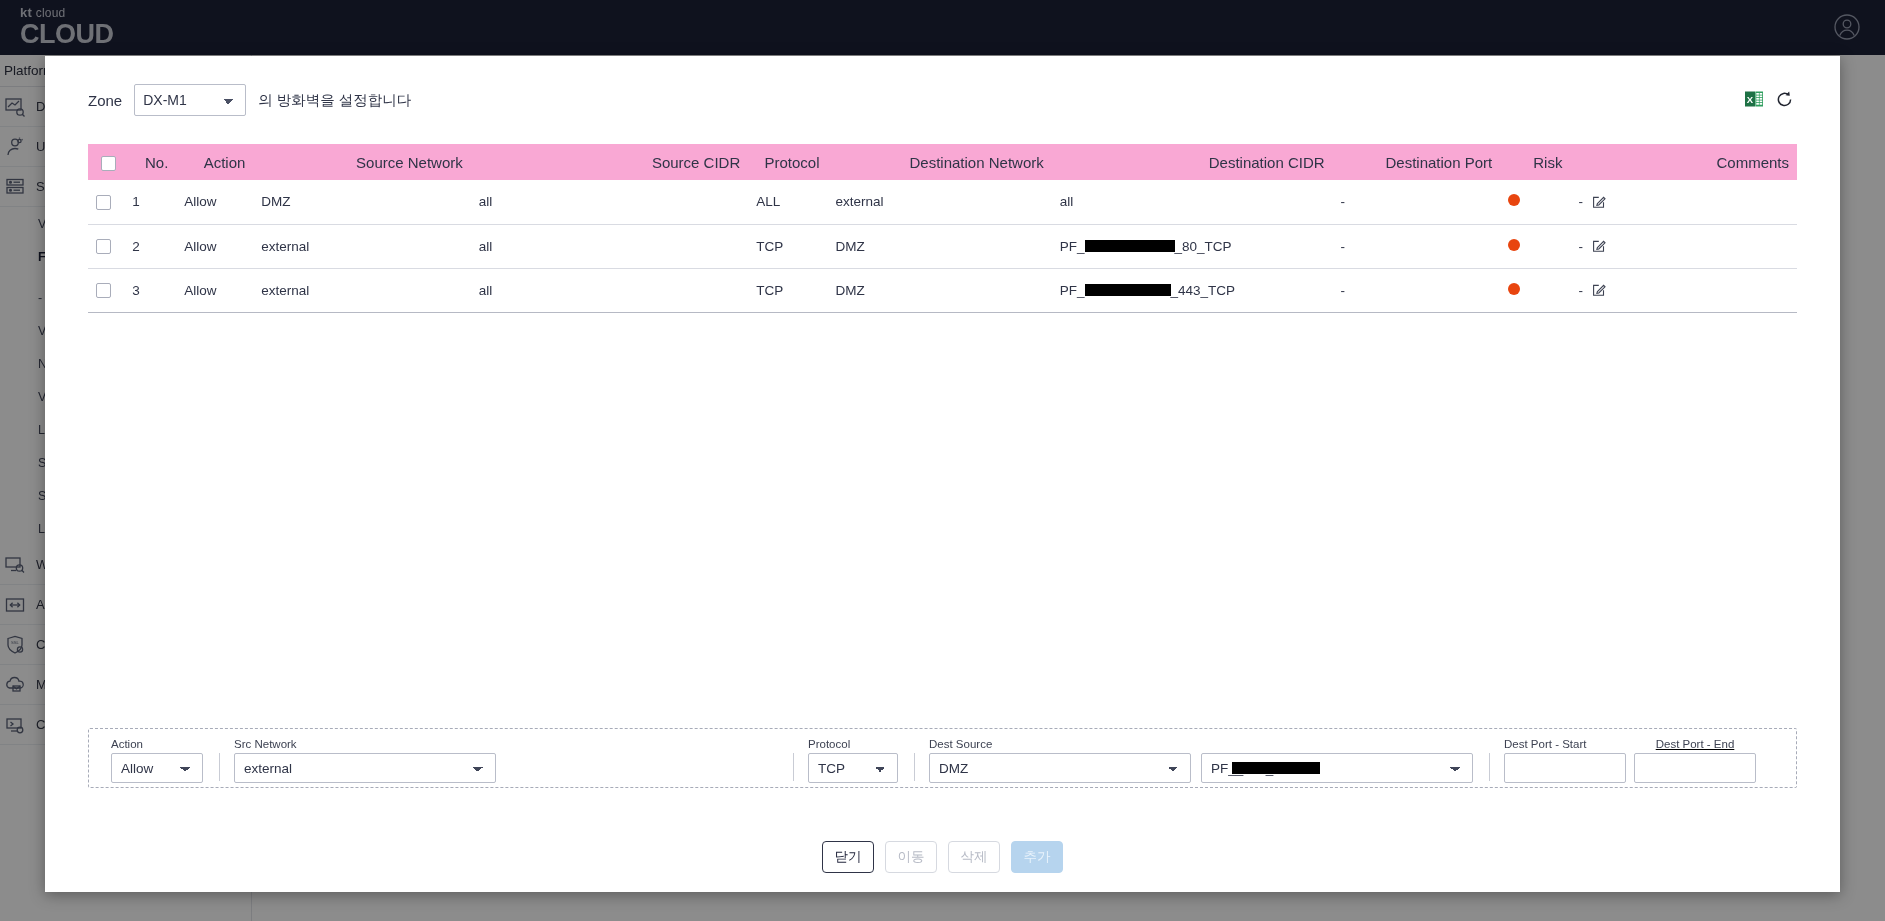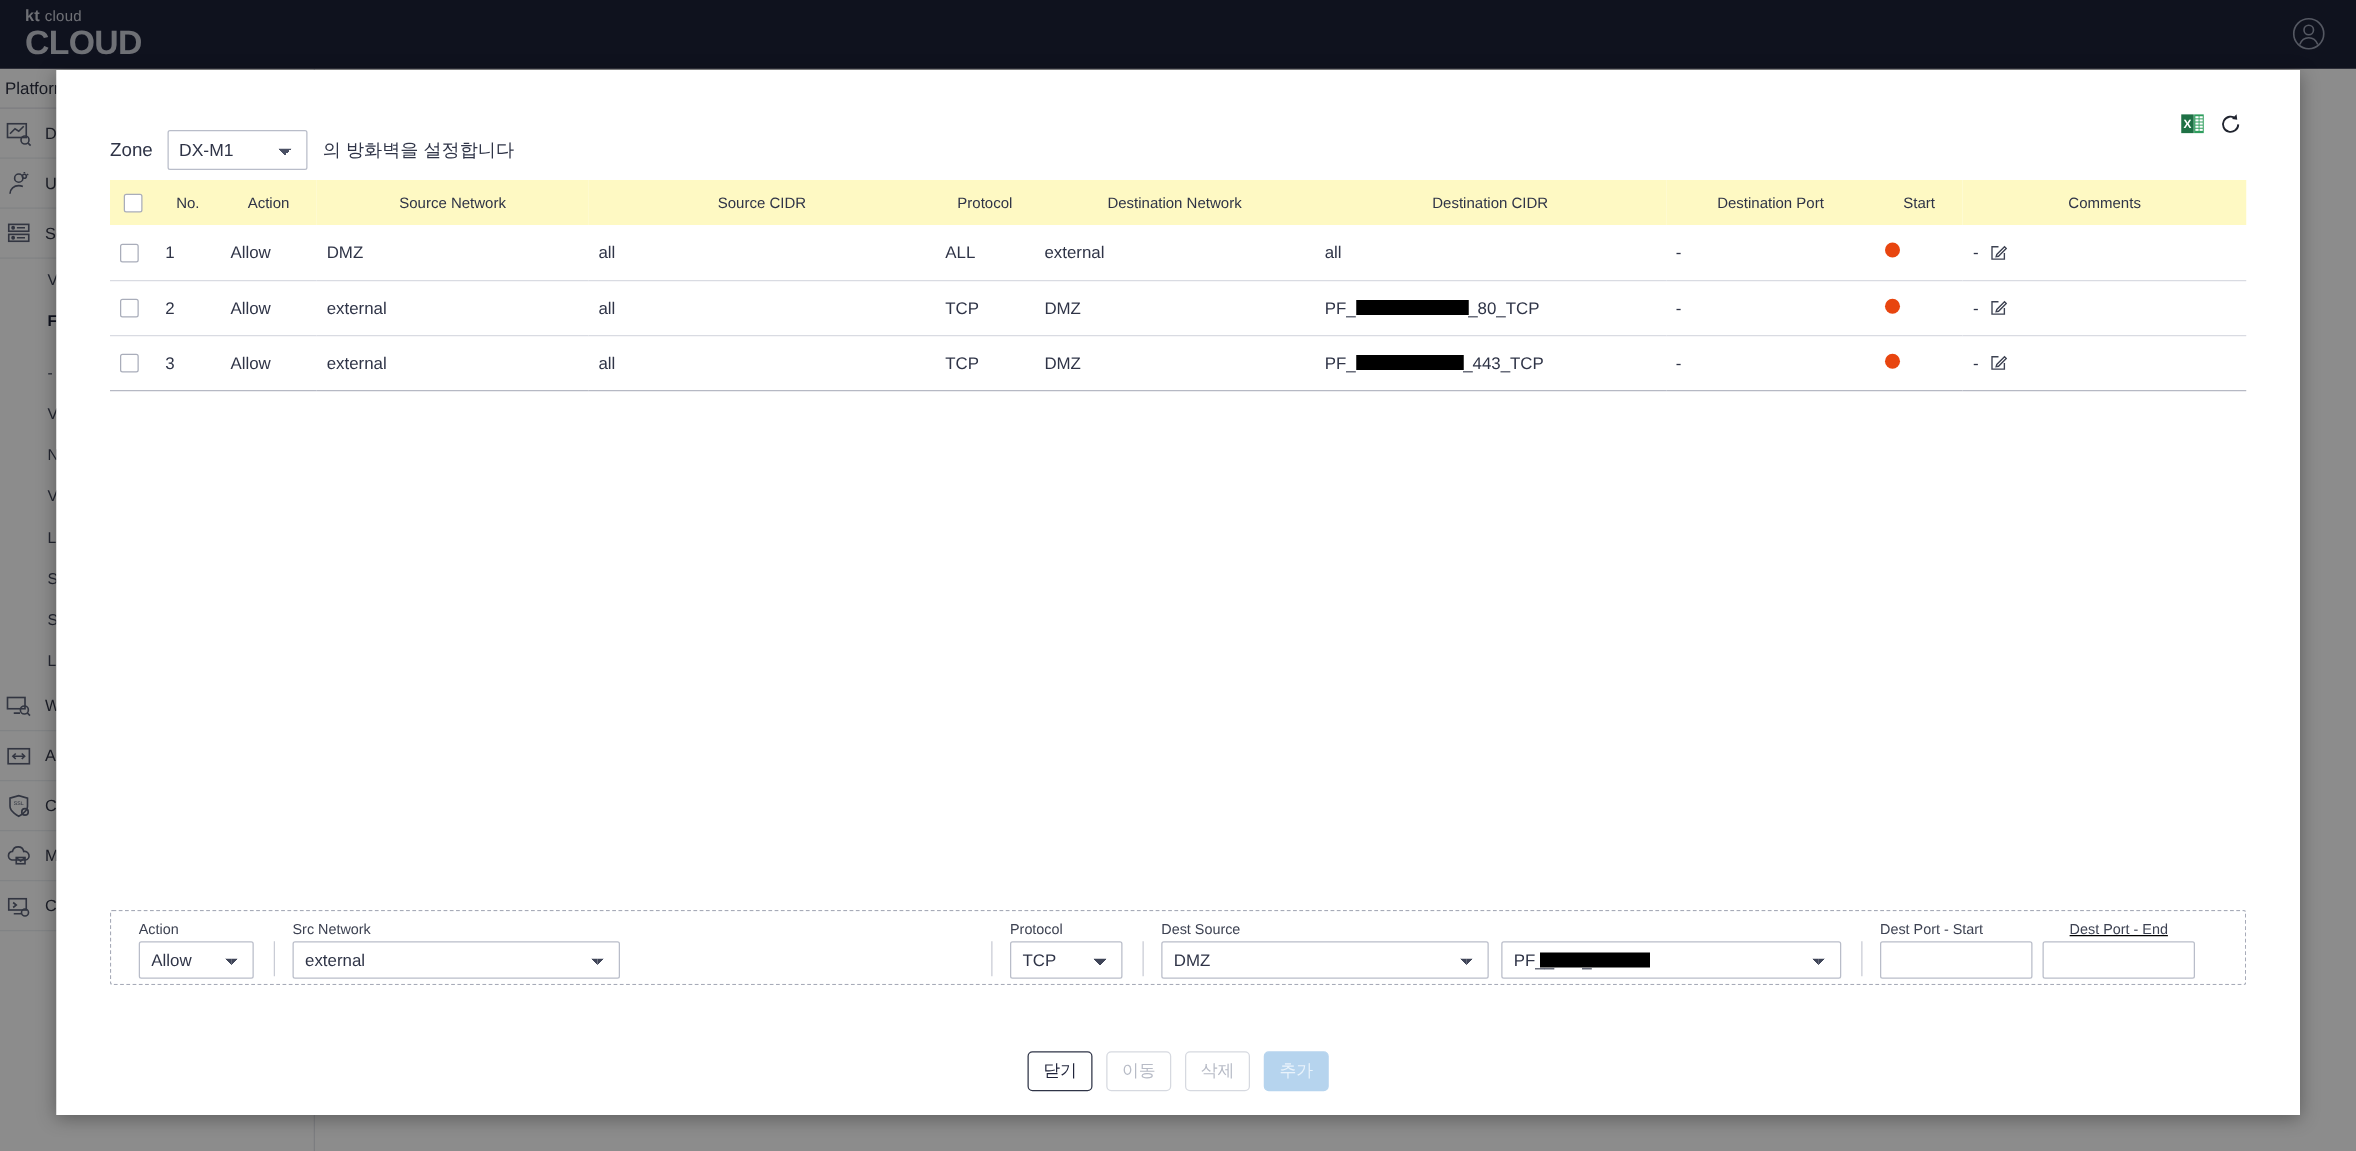--- a/index.html
+++ b/index.html
@@ -94,21 +94,21 @@
     z-index: 30;
     box-shadow: 0 3px 14px rgba(0,0,0,0.35);
   }
 
   .modal-head {
     position: absolute; left: 0; top: 0;
     width: 100%; height: 80px;
   }
   .zone-wrap {
     position: absolute; left: 43px; top: 28px;
-    display: flex; align-items: center; gap: 12px; margin-top: 20px;
+    display: flex; align-items: center; gap: 12px;
   }
   .zone-label { font-size: 15px; color: #2f3447; }
   .zone-select {
     width: 112px; height: 32px;
     border: 1px solid #b9bdc9;
     border-radius: 2px;
     background: #fff;
     font-size: 14px;
     color: #2f3447;
     padding: 0 8px;
@@ -135,27 +135,27 @@
   .tbl {
     position: absolute;
     left: 43px; top: 88px;
     width: 1709px;
     border-collapse: collapse;
     table-layout: fixed;
     font-size: 13.5px;
     color: #2f3447;
   }
   .tbl thead th {
-    background: #fef9c3;
+    background: #f9a8d4;
     height: 36px;
-    text-align: center;
+    text-align: right;
     font-weight: normal;
     color: #2f3447;
     padding: 0 8px;
-    font-size: 12px;
+    font-size: 15px;
   }
   .tbl tbody td {
     height: 44px;
     padding: 0 8px;
     border-bottom: 1px solid #d9dbe2;
     color: #2f3447;
     white-space: nowrap;
     overflow: hidden;
   }
   .tbl tbody tr:last-child td { border-bottom: 1px solid #b6b9c4; }
@@ -501,21 +501,21 @@
           <span class="cb"></span>
         </th>
         <th>No.</th>
         <th>Action</th>
         <th>Source Network</th>
         <th>Source CIDR</th>
         <th>Protocol</th>
         <th>Destination Network</th>
         <th>Destination CIDR</th>
         <th>Destination Port</th>
-        <th>Start</th>
+        <th>Risk</th>
         <th>Comments</th>
       </tr>
     </thead>
     <tbody>
 
       <tr>
         <td><span class="cb"></span></td>
         <td>1</td>
         <td>Allow</td>
         <td>DMZ</td>

